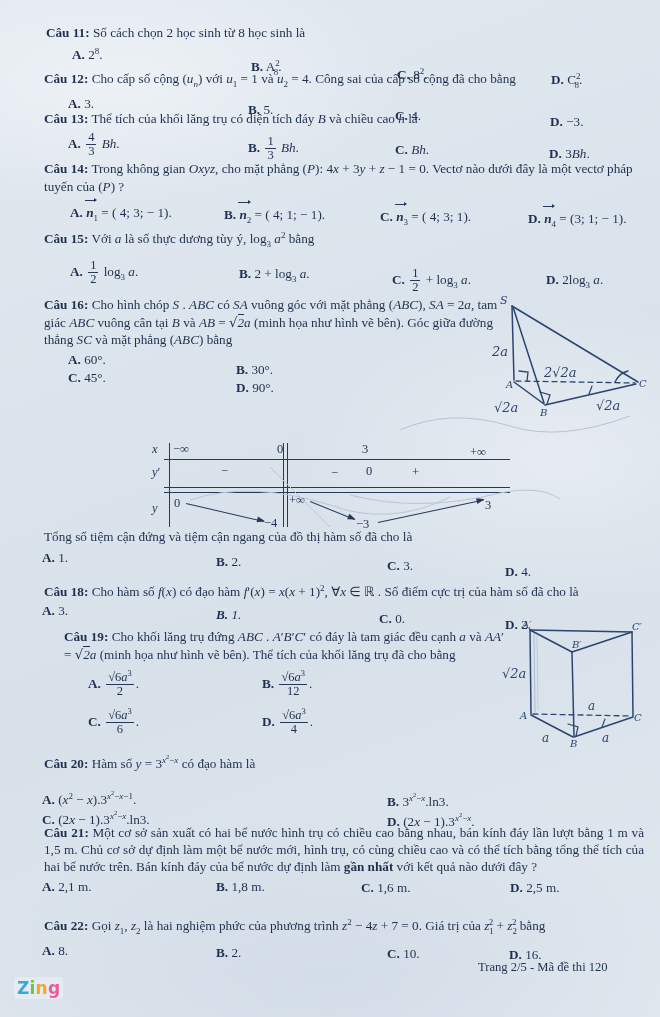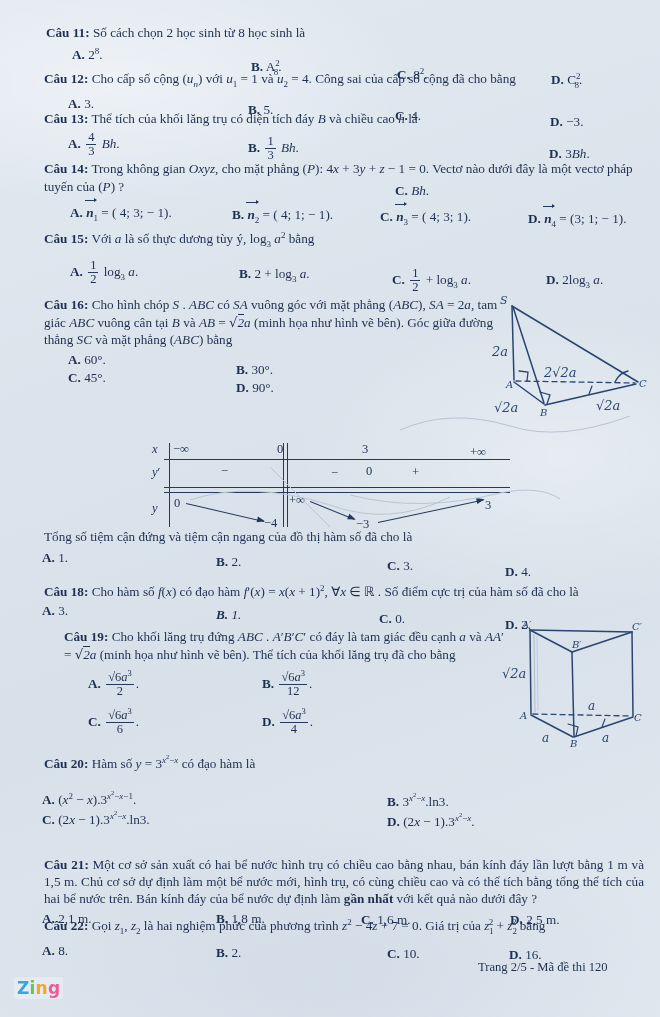--- a/index.html
+++ b/index.html
@@ -110,36 +110,36 @@
     </div>
     <div class="opts" style="height:36px;">
       <span class="opt" style="left:24px;top:4px;">
         <span class="optlbl">A.</span>
         <span class="frac big"><span class="num">4</span><span class="den">3</span></span> <i class="v">Bh</i>.
       </span>
       <span class="opt" style="left:204px;top:8px;">
         <span class="optlbl">B.</span>
         <span class="frac big"><span class="num">1</span><span class="den">3</span></span> <i class="v">Bh</i>.
       </span>
-      <span class="opt" style="left:351px;top:14px;margin-top:41px;"><span class="optlbl">C.</span> <i class="v">Bh</i>.</span>
+      <span class="opt" style="left:351px;top:14px;"><span class="optlbl">C.</span> <i class="v">Bh</i>.</span>
       <span class="opt" style="left:505px;top:18px;"><span class="optlbl">D.</span> 3<i class="v">Bh</i>.</span>
     </div>
   </div>
 
   <div class="q" style="left:44px;top:160px;width:604px;">
     <div class="stem" style="line-height:18px;">
       <span class="qnum">Câu 14:</span>
       Trong không gian <i class="v">Oxyz</i>, cho mặt phẳng (<i class="v">P</i>): 4<i class="v">x</i> + 3<i class="v">y</i> + <i class="v">z</i> − 1 = 0. Vectơ nào dưới đây là một vectơ pháp tuyến của (<i class="v">P</i>) ?
     </div>
     <div class="opts" style="height:28px;">
       <span class="opt" style="left:26px;top:8px;">
         <span class="optlbl">A.</span>
         <span class="vec">n</span><sub>1</sub> = ( 4; 3; − 1).
       </span>
-      <span class="opt" style="left:180px;top:10px;margin-left:8px;">
+      <span class="opt" style="left:180px;top:10px;">
         <span class="optlbl">B.</span>
         <span class="vec">n</span><sub>2</sub> = ( 4; 1; − 1).
       </span>
       <span class="opt" style="left:336px;top:12px;">
         <span class="optlbl">C.</span>
         <span class="vec">n</span><sub>3</sub> = ( 4; 3; 1).
       </span>
       <span class="opt" style="left:484px;top:14px;">
         <span class="optlbl">D.</span>
         <span class="vec">n</span><sub>4</sub> = (3; 1; − 1).
@@ -353,21 +353,21 @@
       </span>
       <span class="opt" style="left:-2px;top:32px;">
         <span class="optlbl">C.</span> (2<i class="v">x</i> − 1).3<sup><i class="v">x</i><sup style="font-size:.72em;">2</sup>−<i class="v">x</i></sup>.ln3.
       </span>
       <span class="opt" style="left:343px;top:34px;">
         <span class="optlbl">D.</span> (2<i class="v">x</i> − 1).3<sup><i class="v">x</i><sup style="font-size:.72em;">2</sup>−<i class="v">x</i></sup>.
       </span>
     </div>
   </div>
 
-  <div class="q" style="left:44px;top:824px;width:600px;margin-top:32px;">
+  <div class="q" style="left:44px;top:824px;width:600px;">
     <div class="stem" style="line-height:17px;text-align:justify;">
       <span class="qnum">Câu 21:</span>
       Một cơ sở sản xuất có hai bể nước hình trụ có chiều cao bằng nhau, bán kính đáy lần lượt
       bằng 1 m và 1,5 m. Chủ cơ sở dự định làm một bể nước mới, hình trụ, có cùng chiều cao và có thể tích
       bằng tổng thể tích của hai bể nước trên. Bán kính đáy của bể nước dự định làm <b>gần nhất</b> với kết quả
       nào dưới đây ?
     </div>
     <div class="opts" style="height:26px;">
       <span class="opt" style="left:-2px;top:3px;"><span class="optlbl">A.</span> 2,1 m.</span>
       <span class="opt" style="left:172px;top:3px;"><span class="optlbl">B.</span> 1,8 m.</span>

